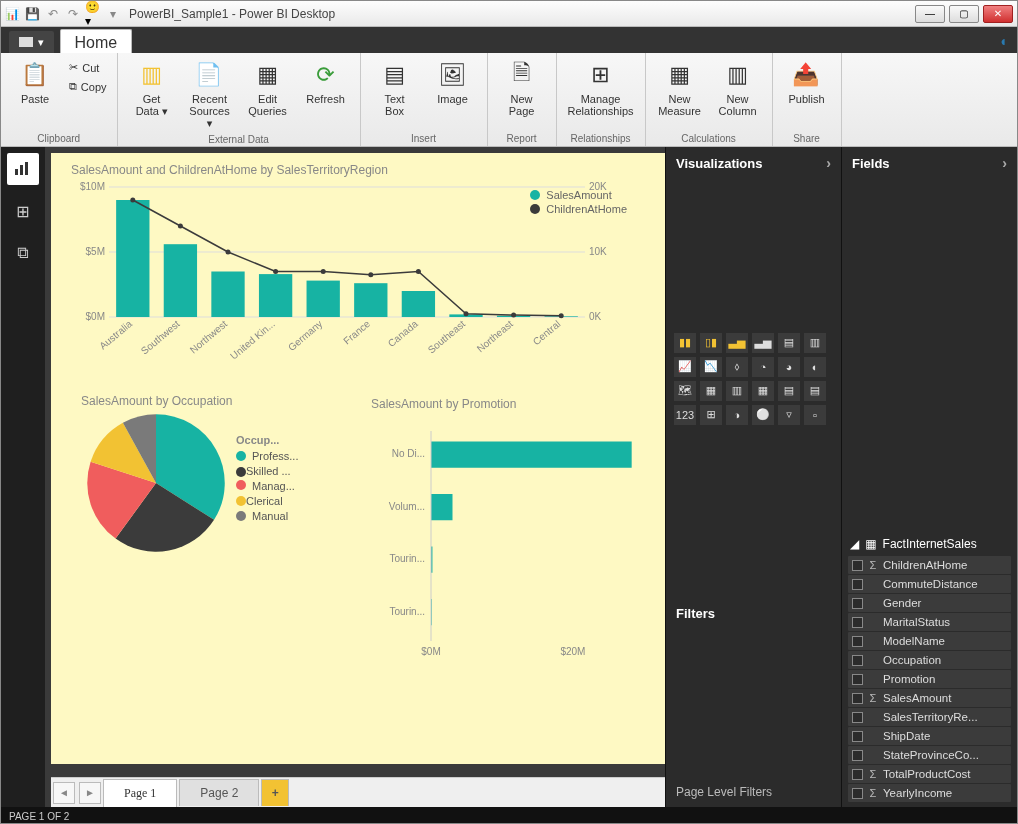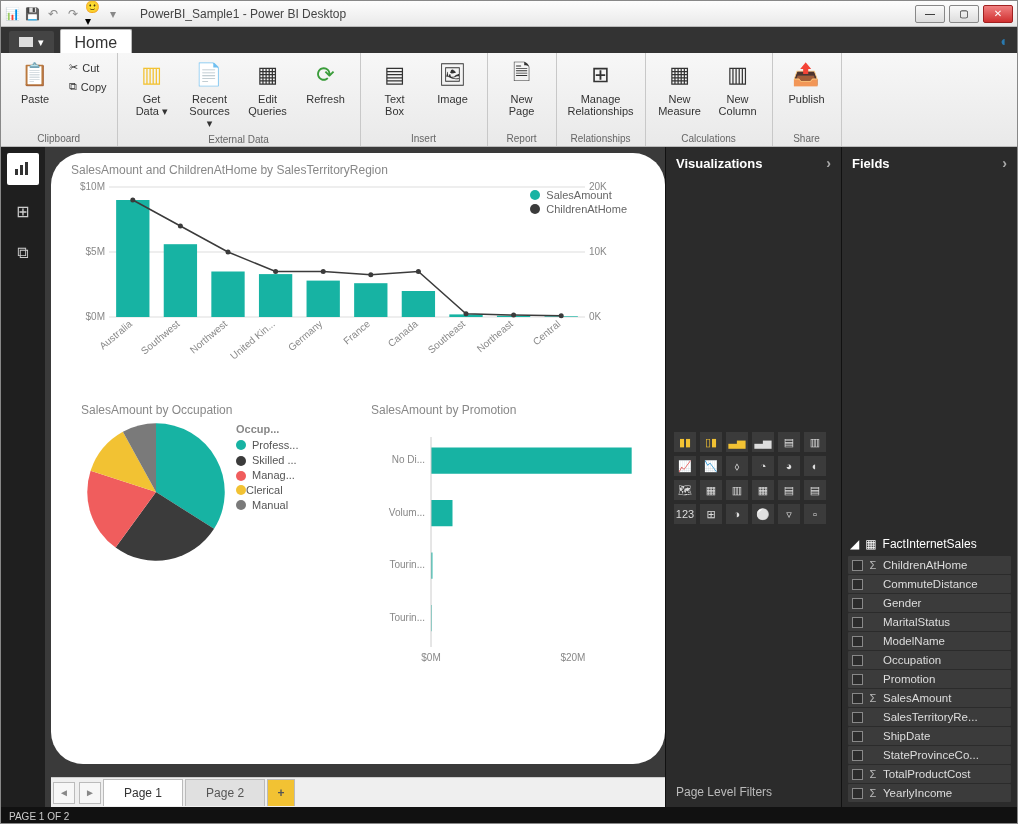--- a/index.html
+++ b/index.html
@@ -2,21 +2,21 @@
 <html><head>
 <meta charset="utf-8">
 <style>
 * { box-sizing: border-box; margin: 0; padding: 0; font-family: "Segoe UI", Tahoma, sans-serif; }
 body { width: 1018px; height: 824px; background: #fff; border: 1px solid #888; overflow: hidden; font-size: 12px; }
 
 
 .titlebar { height: 26px; background: linear-gradient(#fdfdfd,#e9e9e9); display:flex; align-items:center; padding:0 4px; border-bottom:1px solid #bbb;}
 .qat { display:flex; gap:4px; align-items:center; }
 .qat .ico { width:16px; height:16px; display:inline-flex; align-items:center; justify-content:center; font-size:12px;}
-.title-text { margin-left: 19px; color:#444; font-size:12px; }
+.title-text { margin-left: 8px; color:#444; font-size:12px; }
 .win-controls { margin-left:auto; display:flex; gap:4px; }
 .win-btn { width:30px; height:18px; border:1px solid #888; background:linear-gradient(#fafafa,#ddd); font-size:10px; display:flex;align-items:center;justify-content:center; border-radius:2px;}
 .win-close { background:linear-gradient(#f08080,#d03030); color:#fff; border-color:#a02020;}
 
 
 .tabstrip { height:26px; background:#333; display:flex; align-items:flex-end; padding-left:8px; }
 .file-btn { background:#444; color:#fff; padding:4px 10px; border-radius:2px 2px 0 0; height:22px; display:flex;align-items:center; gap:5px; font-size:11px; position: relative;}
 .tab { background:#fff; color:#333; padding:4px 14px; margin-left:6px; height:24px; border:1px solid #bbb; border-bottom:none; border-radius:2px 2px 0 0; font-size:16px;}
 .help-ico { margin-left:auto; color:#2a7ab0; padding:4px 8px; font-size:14px; }
 
@@ -30,25 +30,25 @@
 .small-btn { display:flex; align-items:center; gap:4px; font-size:11px; color:#333; padding:2px;}
 .stack { display:flex; flex-direction:column; gap:2px; padding-top:2px;}
 
 
 .workspace { display:flex; height: calc(824px - 26px - 26px - 94px - 18px); background:#262626; }
 .leftnav { width:44px; background:#1f1f1f; display:flex; flex-direction:column; align-items:center; padding-top:6px; gap:10px; }
 .leftnav .nav-ico { width:32px;height:32px;display:flex;align-items:center;justify-content:center;color:#ccc;font-size:16px; border-radius:2px;}
 .leftnav .nav-ico.active { background:#fff; color:#222; }
 
 .canvas-wrap { flex:1; background:#3a3a3a; display:flex; flex-direction:column; }
-.canvas { flex:1; background:#ffffff; margin:6px 0 13px 6px; position:relative; overflow:hidden;border-radius:32px;}
+.canvas { flex:1; background:#fef9c3; margin:6px 0 13px 6px; position:relative; overflow:hidden;}
 .page-tabs { height:30px; background:#efefef; margin-left:6px; display:flex; align-items:center; border-top:1px solid #ccc;}
 .pt-nav { width:22px; height:22px; border:1px solid #bbb; background:#f7f7f7; display:flex;align-items:center;justify-content:center; font-size:10px; color:#888; margin:0 2px;}
 .pt { padding:6px 20px; background:#e0e0e0; border:1px solid #bbb; border-bottom:none; font-size:12px; color:#555; margin-right:2px;}
-.pt.active { background:#fff; color:#333;}
+.pt.active { background:#fff; color:#333;font-family:Liberation Serif, serif;}
 .pt.add { background:#f2c233; width:28px; padding:6px 0; text-align:center; font-weight:bold;}
 
 
 .panel { background:#2b2b2b; color:#ddd; display:flex; flex-direction:column;justify-content:space-between; }
 .panel-viz { width:176px; border-left:1px solid #111;}
 .panel-fields { width:176px; border-left:1px solid #111;}
 .panel-hdr { padding:8px 10px; font-size:13px; color:#fff; display:flex; align-items:center; font-weight:600;}
 .panel-hdr .chev { margin-left:auto; color:#aaa; font-size:14px;}
 .viz-grid { padding:6px 8px; display:grid; grid-template-columns:repeat(6,22px); gap:4px;}
 .viz-cell { width:22px;height:20px; background:#3b3b3b; display:flex;align-items:center;justify-content:center; font-size:11px; color:#ddd;}
@@ -67,23 +67,23 @@
 
 
 .chart-title { font-size:12px; color:#888; }
 .chart1 { position:absolute; left:20px; top:10px; width:560px; height:200px; }
 .axis-lbl { font-size:10px; fill:#888; }
 .bar { fill:#17b3a3; }
 .legend { position:absolute; right:4px; top:24px; font-size:11px; color:#666;}
 .legend div{display:flex;align-items:center;gap:6px;margin:2px 0;}
 .dot{width:10px;height:10px;border-radius:50%;}
 
-.chart2 { position:absolute; left:30px; top:250px; width:300px; }
-.pie-legend { position:absolute; left:185px; top:270px; font-size:11px; color:#555;}
-.chart3 { position:absolute; left:320px; top:250px; width:290px; height:280px;}
+.chart2 { position:absolute; left:30px; top:241px; width:300px; }
+.pie-legend { position:absolute; left:185px; top:281px; font-size:11px; color:#555;}
+.chart3 { position:absolute; left:320px; top:244px; width:290px; height:280px;}
 </style>
 </head>
 <body>
 
 <div class="titlebar">
   <div class="qat">
     <span class="ico">📊</span>
     <span class="ico">💾</span>
     <span class="ico" style="color:#888">↶</span>
     <span class="ico" style="color:#888">↷</span>
@@ -289,25 +289,25 @@
             <path d="M0,0 L-52.30810839623344,-16.995934690622125 A55,55 0 0 1 -26.496452075594384,-48.19686740241247 Z" fill="#f2c233"></path>
             <path d="M0,0 L-26.496452075594384,-48.19686740241247 A55,55 0 0 1 -1.0103336092965664e-14,-55 Z" fill="#7a7a7a"></path>
           </svg>
       </div>
       <div class="pie-legend" id="pie-legend">
           <div style="font-weight:600;color:#888;margin-bottom:4px">Occup...</div>
           <div style="display:flex;align-items:center;gap:6px;margin:3px 0">
             <span class="dot" style="background:#17b3a3"></span>
             <span>Profess...</span>
           </div>
-          <div style="display:flex;align-items:flex-end;gap:6px;margin:3px 0">
+          <div style="display:flex;align-items:flex-end;margin:3px 0">
             <span class="dot" style="background:#3b3b3b"></span>
             <span>Skilled ...</span>
           </div>
-          <div style="display:flex;align-items:flex-end;gap:6px;margin:3px 0">
+          <div style="display:flex;align-items:flex-start;gap:6px;margin:3px 0">
             <span class="dot" style="background:#f05d5d"></span>
             <span>Manag...</span>
           </div>
           <div style="display:flex;align-items:center;margin:3px 0">
             <span class="dot" style="background:#f2c233"></span>
             <span>Clerical</span>
           </div>
           <div style="display:flex;align-items:center;gap:6px;margin:3px 0">
             <span class="dot" style="background:#7a7a7a"></span>
             <span>Manual</span>
@@ -365,20 +365,23 @@
         <div class="viz-cell">▦</div>
         <div class="viz-cell">▤</div>
         <div class="viz-cell">▤</div>
         <div class="viz-cell">123</div>
         <div class="viz-cell">⊞</div>
         <div class="viz-cell">◑</div>
         <div class="viz-cell">⚪</div>
         <div class="viz-cell">▿</div>
         <div class="viz-cell">▫</div>
       </div>
+    <div class="panel-hdr filters-hdr">
+        <span>Filters</span>
+      </div>
     <div class="filter-sub">Page Level Filters</div>
   </div>
 
   <div class="panel panel-fields">
     <div class="panel-hdr">
         <span>Fields</span>
         <span class="chev">›</span>
       </div>
     <div class="field-table">
       <div class="field-group">

